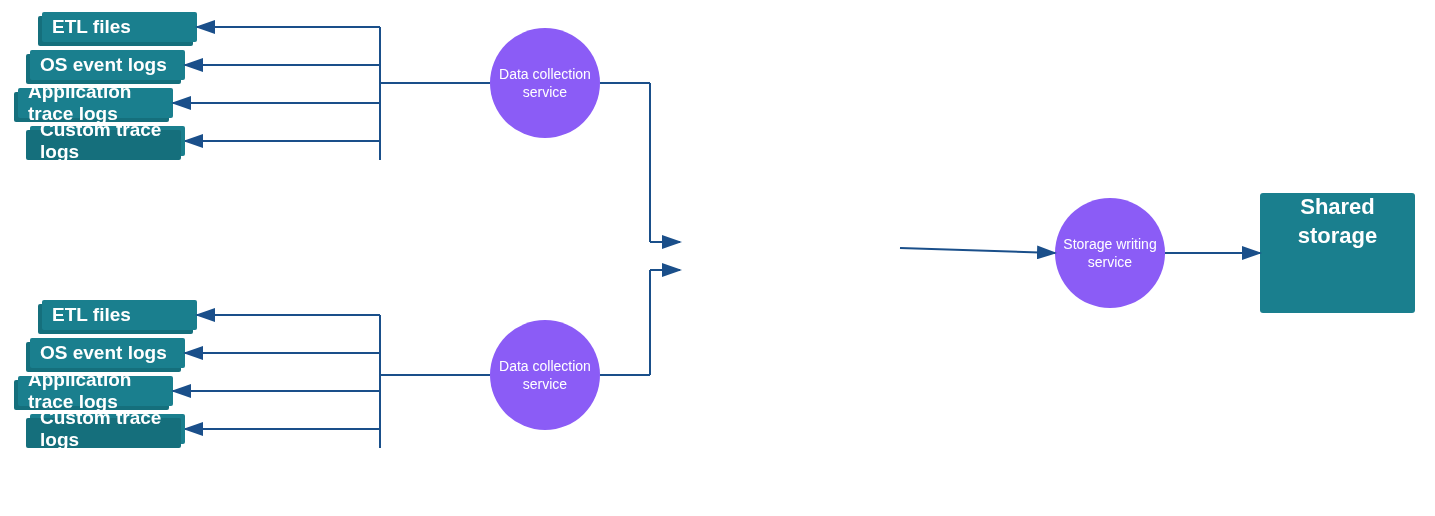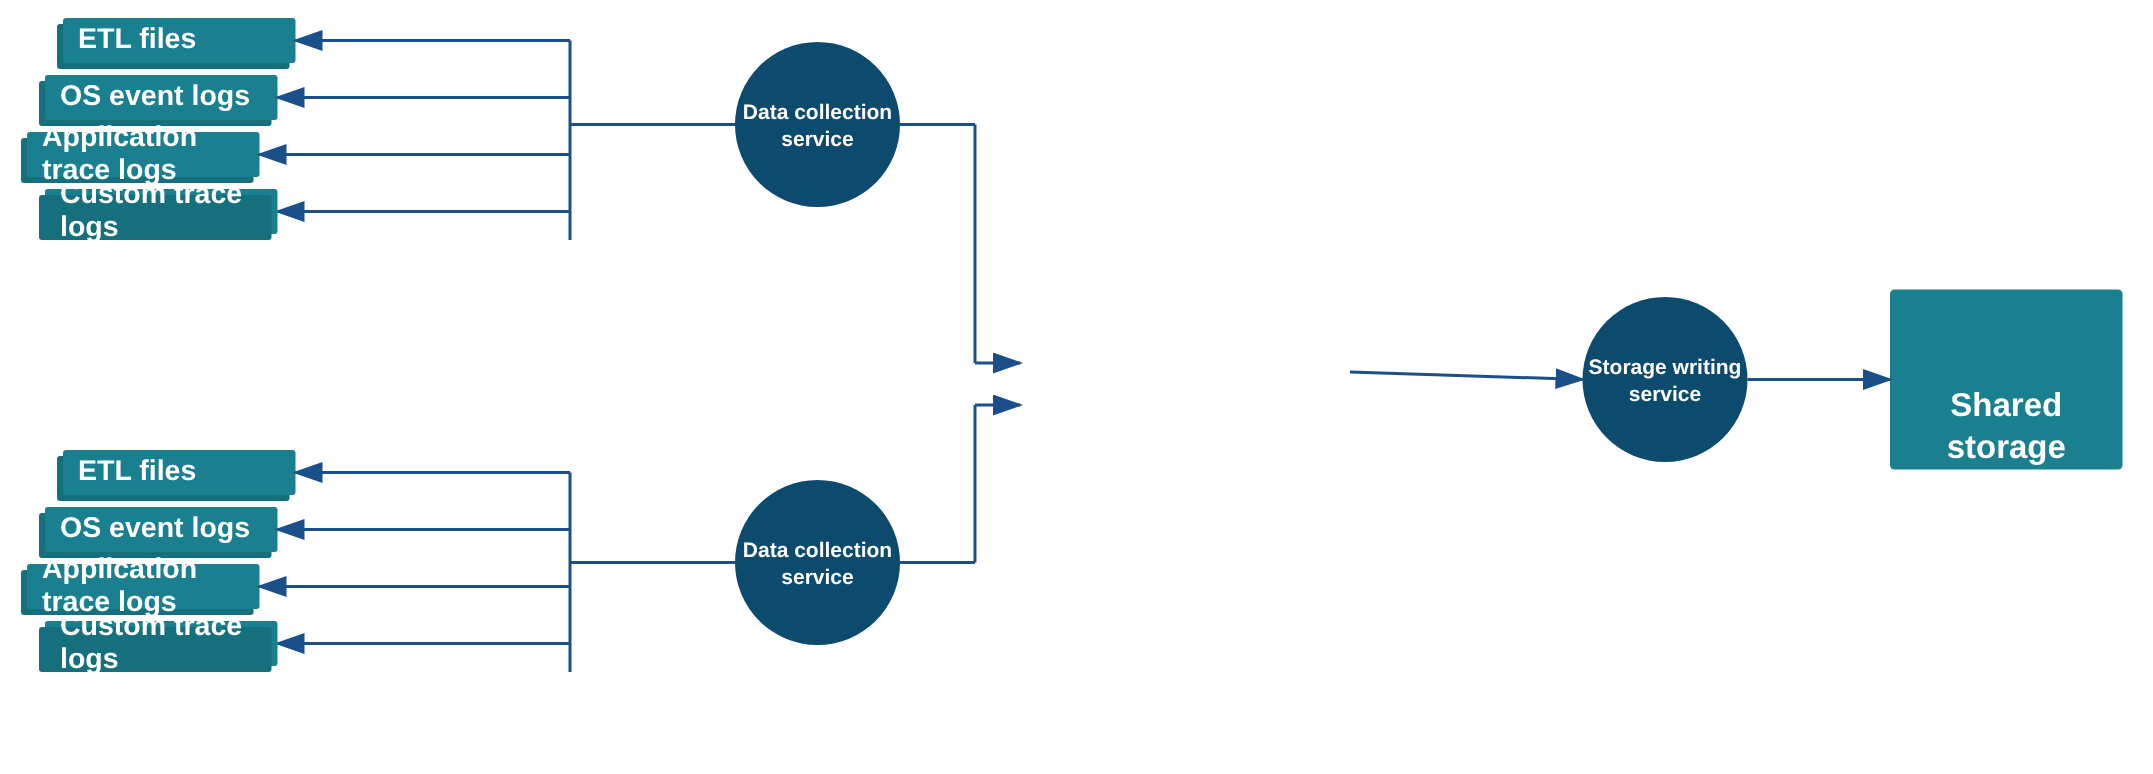--- a/index.html
+++ b/index.html
@@ -51,28 +51,28 @@
     
     .box-etl-bot    { width: 155px; height: 30px; left: 42px; top: 300px; }
     .box-os-bot     { width: 155px; height: 30px; left: 30px; top: 338px; }
     .box-app-bot    { width: 155px; height: 30px; left: 18px; top: 376px; }
     .box-custom-bot { width: 155px; height: 30px; left: 30px; top: 414px; z-index:2;}
 
     
     .circle {
       position: absolute;
       border-radius: 50%;
-      background: #0c4a6e;
+      background: #8b5cf6;
       color: #fff;
       display: flex;
       align-items: center;
       justify-content: flex-end;
       text-align: center;
       font-size: 14px;
-      font-weight: 700;
+      font-weight: 400;
       line-height: 1.3;
     }
 
     .circle-top {
       width: 110px; height: 110px;
       left: 490px; top: 28px;
     }
 
     .circle-bot {
       width: 110px; height: 110px;
@@ -116,21 +116,21 @@
     
     .shared-storage {
       position: absolute;
       left: 1260px; top: 193px;
       width: 155px; height: 120px;
       background: #1a7f8e;
       color: #fff;
       font-size: 22px;
       font-weight: 700;
       display: flex;
-      align-items: flex-end;
+      align-items: flex-start;
       justify-content: center;
       text-align: center;
       border-radius: 3px;
       line-height: 1.3;
     }
 
     
     .arrows-svg {
       position: absolute;
       top: 0; left: 0;

